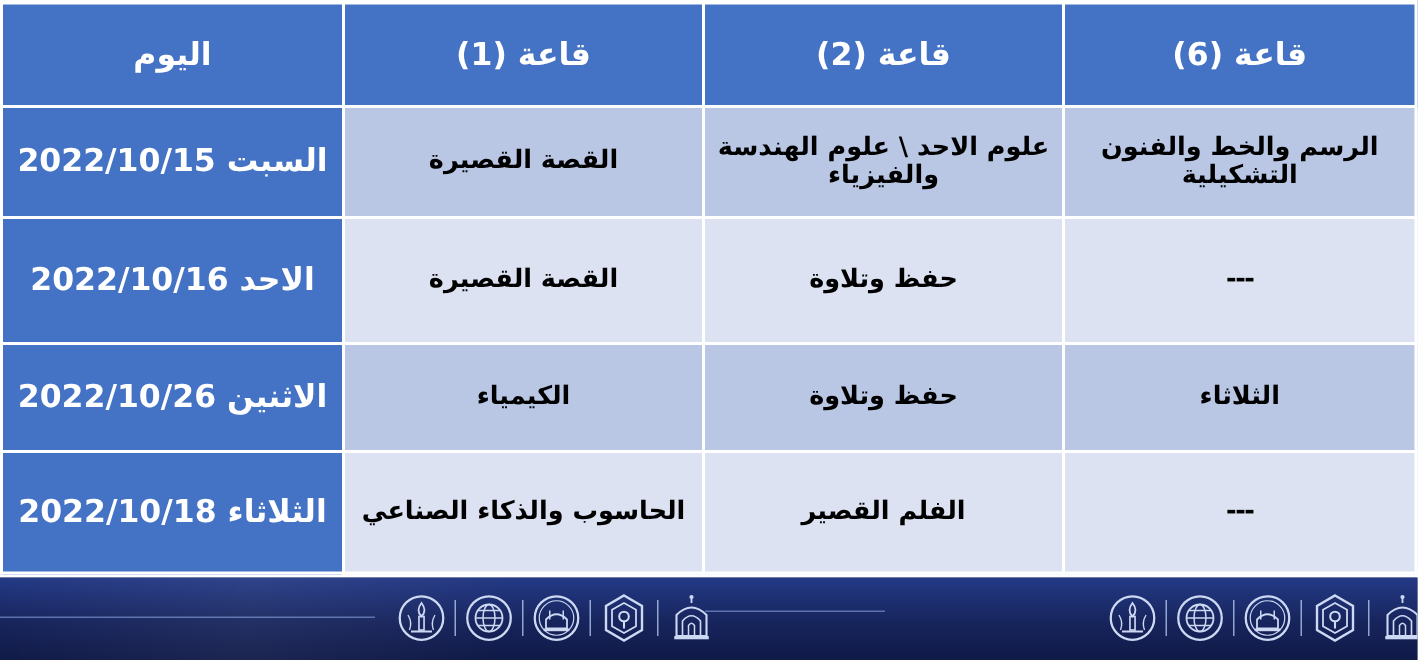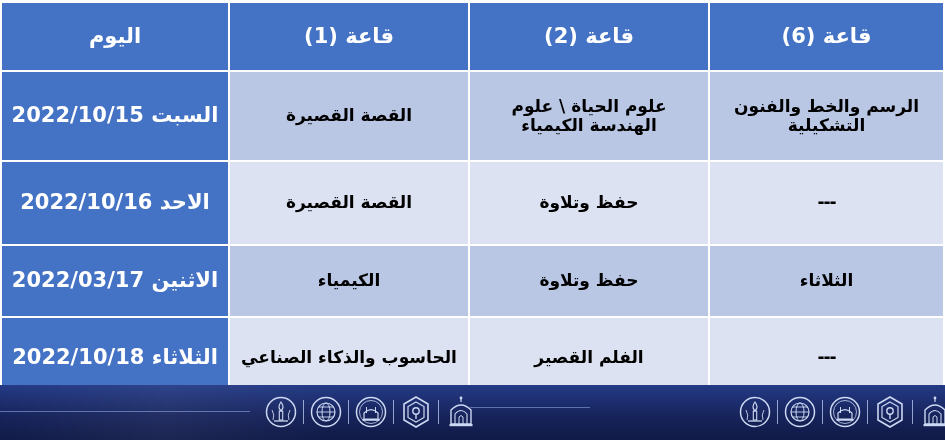--- a/index.html
+++ b/index.html
@@ -70,21 +70,21 @@
     text-align: center;
   }
 
   
   .sched tr.band-a td.subj { background: #b9c7e5; color: #000000; }
   .sched tr.band-b td.subj { background: #dce2f1; color: #000000; }
   .sched td.subj {
     font-size: 17px;
     color: #000000;
   }
-  .sched tbody tr.r1 td { height: 90px; }
+  .sched tbody tr.r1 td { height: 74px; }
   .sched tbody tr.r2 td { height: 84px; }
   .sched tbody tr.r3 td { height: 72px; }
   .sched tbody tr.r4 td { height: 81px; }
 
   .dash {
     font-size: 21px;
     letter-spacing: -1px;
     font-weight: bold;
   }
 
@@ -163,35 +163,35 @@
       <tr>
         <th>قاعة (6)</th>
         <th>قاعة (2)</th>
         <th>قاعة (1)</th>
         <th>اليوم</th>
       </tr>
     </thead>
     <tbody>
       <tr class="r1 band-a">
         <td class="subj">الرسم والخط والفنون التشكيلية</td>
-        <td class="subj">علوم الحياة \ علوم الهندسة الكيمياء</td>
+        <td class="subj">علوم الاحد \ علوم الهندسة والفيزياء</td>
         <td class="subj">القصة القصيرة</td>
         <td class="day">السبت 2022/10/15</td>
       </tr>
       <tr class="r2 band-b">
         <td class="subj dash">---</td>
         <td class="subj">حفظ وتلاوة</td>
         <td class="subj">القصة القصيرة</td>
         <td class="day">الاحد 2022/10/16</td>
       </tr>
       <tr class="r3 band-a">
         <td class="subj">الثلاثاء</td>
         <td class="subj">حفظ وتلاوة</td>
         <td class="subj">الكيمياء</td>
-        <td class="day">الاثنين 2022/03/17</td>
+        <td class="day">الاثنين 2022/10/26</td>
       </tr>
       <tr class="r4 band-b">
         <td class="subj dash">---</td>
         <td class="subj">الفلم القصير</td>
         <td class="subj">الحاسوب والذكاء الصناعي</td>
         <td class="day">الثلاثاء 2022/10/18</td>
       </tr>
     </tbody>
   </table>
 

